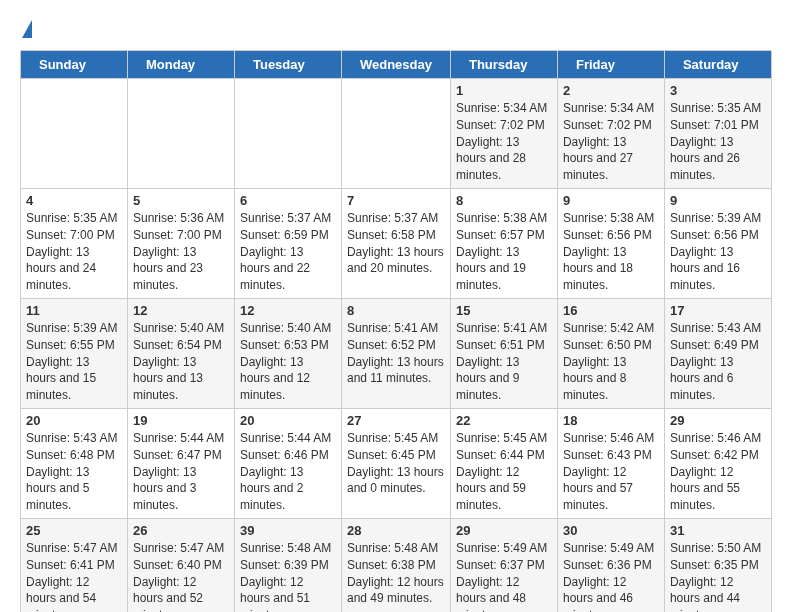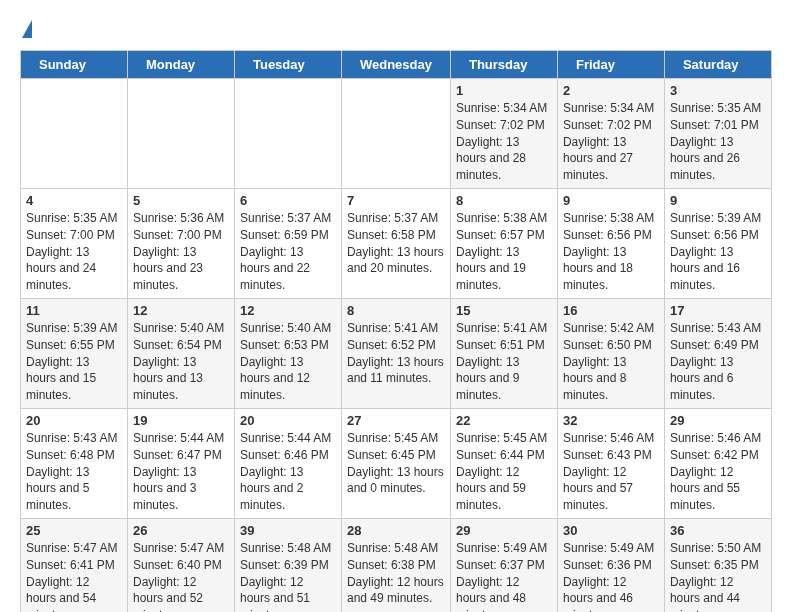--- a/index.html
+++ b/index.html
@@ -210,21 +210,21 @@
         </td>
         <td>
           <span class="day-number">27</span>
           <div class="cell-info">Sunrise: 5:45 AM<br>Sunset: 6:45 PM<br>Daylight: 13 hours and 0 minutes.</div>
         </td>
         <td>
           <span class="day-number">22</span>
           <div class="cell-info">Sunrise: 5:45 AM<br>Sunset: 6:44 PM<br>Daylight: 12 hours and 59 minutes.</div>
         </td>
         <td>
-          <span class="day-number">32</span>
+          <span class="day-number">18</span>
           <div class="cell-info">Sunrise: 5:46 AM<br>Sunset: 6:43 PM<br>Daylight: 12 hours and 57 minutes.</div>
         </td>
         <td>
           <span class="day-number">29</span>
           <div class="cell-info">Sunrise: 5:46 AM<br>Sunset: 6:42 PM<br>Daylight: 12 hours and 55 minutes.</div>
         </td>
       </tr>
       <tr>
         <td>
           <span class="day-number">25</span>
@@ -244,18 +244,18 @@
         </td>
         <td>
           <span class="day-number">29</span>
           <div class="cell-info">Sunrise: 5:49 AM<br>Sunset: 6:37 PM<br>Daylight: 12 hours and 48 minutes.</div>
         </td>
         <td>
           <span class="day-number">30</span>
           <div class="cell-info">Sunrise: 5:49 AM<br>Sunset: 6:36 PM<br>Daylight: 12 hours and 46 minutes.</div>
         </td>
         <td>
-          <span class="day-number">36</span>
+          <span class="day-number">31</span>
           <div class="cell-info">Sunrise: 5:50 AM<br>Sunset: 6:35 PM<br>Daylight: 12 hours and 44 minutes.</div>
         </td>
       </tr>
     </tbody>
 </table>
 
 </body></html>

